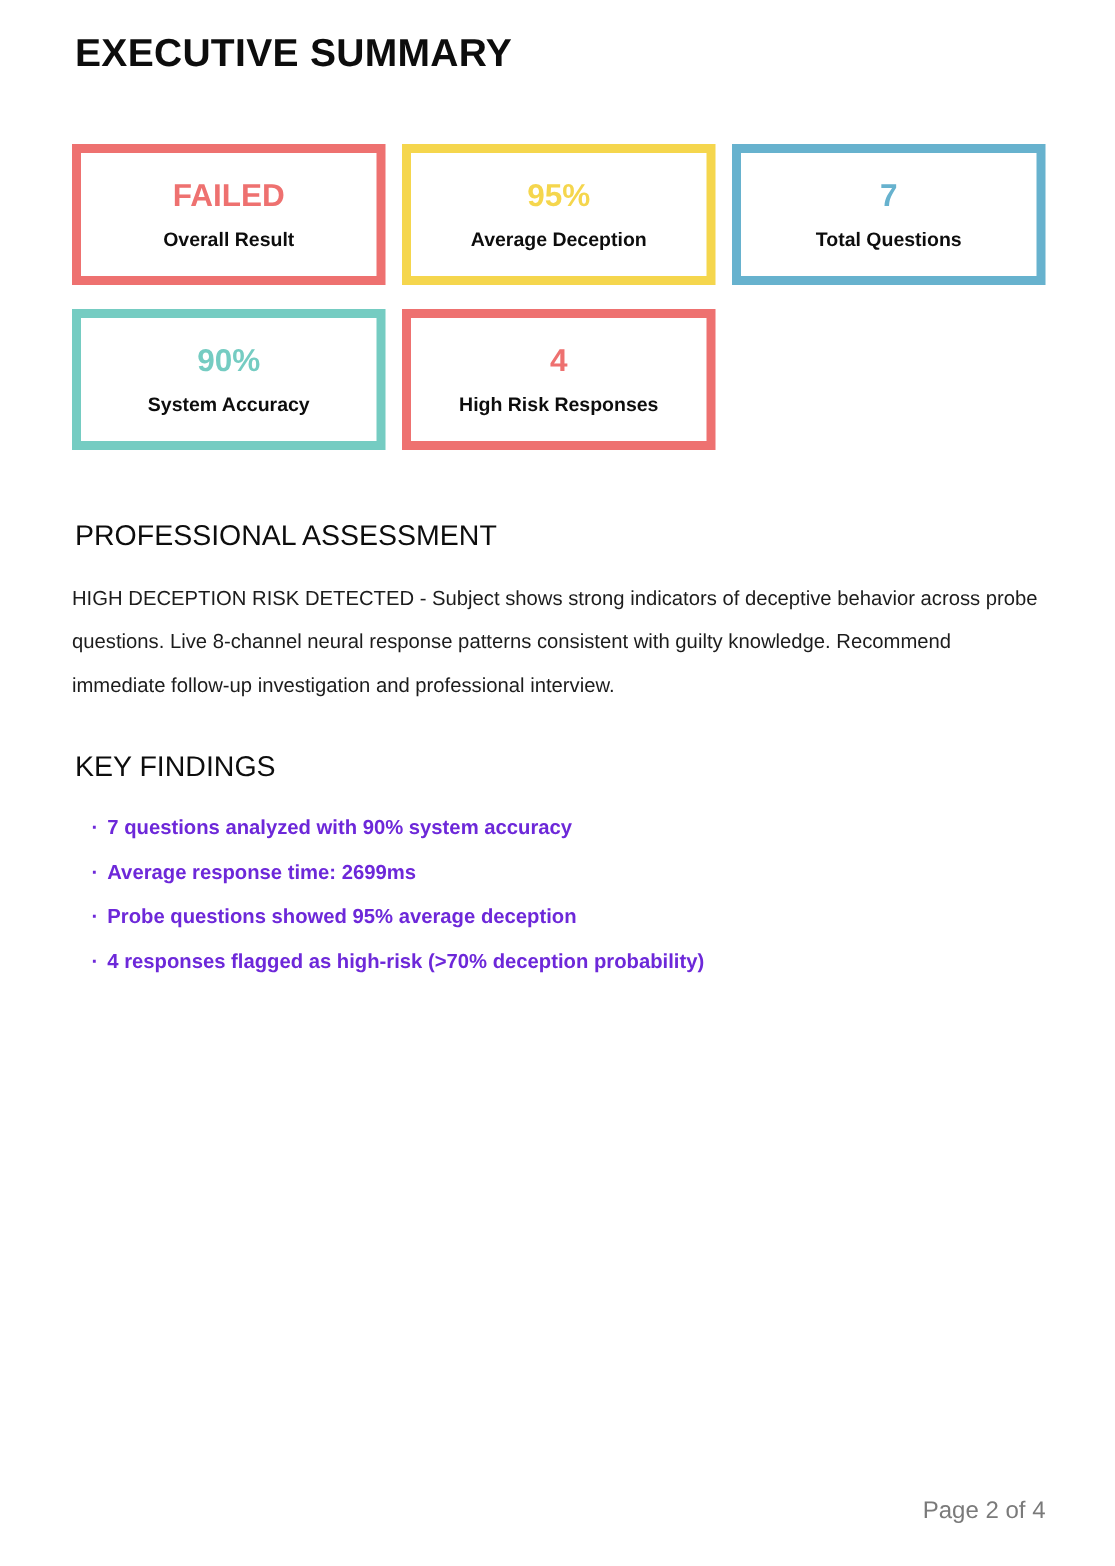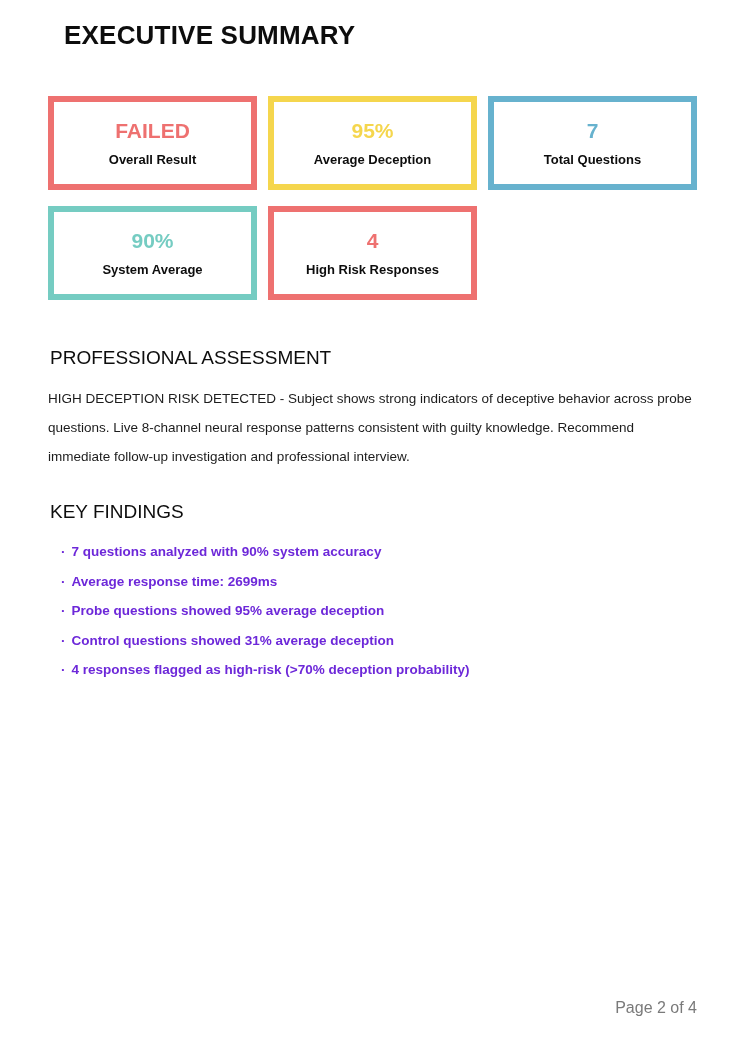--- a/index.html
+++ b/index.html
@@ -16,21 +16,21 @@
     position: absolute;
     inset: 0;
     padding: 18px 46px 0 48px;
   }
   .doc-title {
     font-size: 26px;
     font-weight: bold;
     color: #0d0d0d;
     letter-spacing: 0.2px;
     margin-top: 2px;
-    margin-left: 16px;
+    margin-left: 2px;
   }
   .metrics-grid {
     margin-top: 45px;
     display: flex;
     flex-wrap: wrap;
     gap: 16px 11px;
   }
   .metric-card {
     width: 209px;
     height: 94px;
@@ -113,21 +113,21 @@
       <div class="metric-label">Average Deception</div>
     </div>
 
     <div class="metric-card" style="border-color: rgb(103, 178, 206);">
       <div class="metric-value" style="color: rgb(103, 178, 206);">7</div>
       <div class="metric-label">Total Questions</div>
     </div>
 
     <div class="metric-card" style="border-color: rgb(117, 204, 194);">
       <div class="metric-value" style="color: rgb(117, 204, 194);">90%</div>
-      <div class="metric-label">System Average</div>
+      <div class="metric-label">System Accuracy</div>
     </div>
 
 
     <div class="metric-card" style="border-color: rgb(238, 113, 112);">
       <div class="metric-value" style="color: rgb(238, 113, 112);">4</div>
       <div class="metric-label">High Risk Responses</div>
     </div>
 
   </div>
 
@@ -135,20 +135,19 @@
     <h2 class="section-heading">PROFESSIONAL ASSESSMENT</h2>
     <p class="assessment-body">HIGH DECEPTION RISK DETECTED - Subject shows strong indicators of deceptive behavior across probe questions. Live 8-channel neural response patterns consistent with guilty knowledge. Recommend immediate follow-up investigation and professional interview.</p>
   </div>
 
   <div class="findings-section">
     <h2 class="section-heading">KEY FINDINGS</h2>
     <ul class="findings-list">
       <li><span class="bullet-dot">·</span><span>7 questions analyzed with 90% system accuracy</span></li>
       <li><span class="bullet-dot">·</span><span>Average response time: 2699ms</span></li>
       <li><span class="bullet-dot">·</span><span>Probe questions showed 95% average deception</span></li>
-      <li><span class="bullet-dot">·</span><span>Control questions showed 31% average deception</span></li>
       <li><span class="bullet-dot">·</span><span>4 responses flagged as high-risk (&gt;70% deception probability)</span></li>
     </ul>
   </div>
 
   <div class="page-footer">Page 2 of 4</div>
 
 </div>
 
 </body></html>

